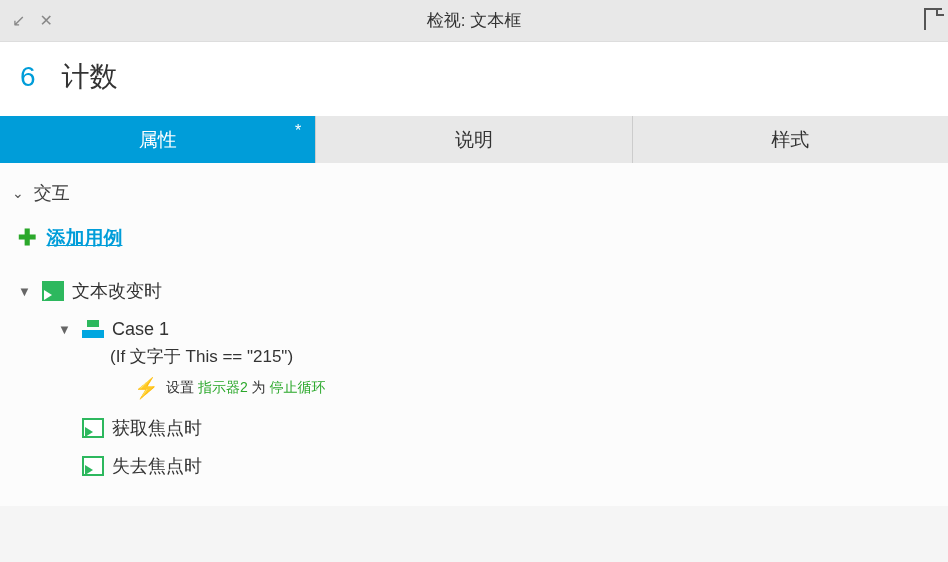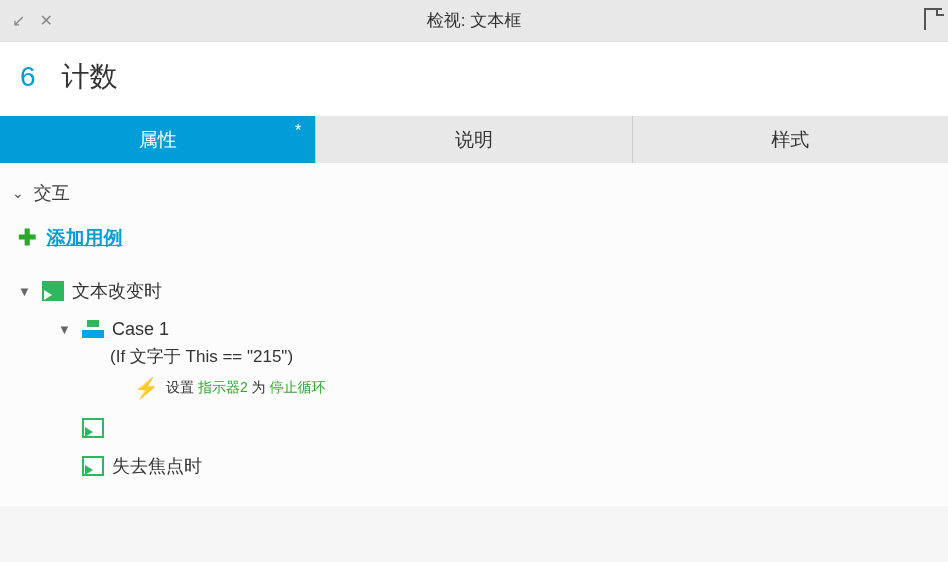--- a/index.html
+++ b/index.html
@@ -128,20 +128,21 @@
             <span>设置 </span><span class="action-green">指示器2</span><span> 为 </span><span class="action-green">停止循环</span>
           </span>
         </div>
       </div>
     </div>
 
     <div class="tree-node indent-event" style="margin-top:6px;">
       <div class="node-row">
         <span class="triangle-spacer"></span>
         <span class="event-icon-outline"></span>
+        <span class="node-label">获取焦点时</span>
       </div>
     </div>
 
     <div class="tree-node indent-event" style="margin-top:10px;">
       <div class="node-row">
         <span class="triangle-spacer"></span>
         <span class="event-icon-outline"></span>
         <span class="node-label">失去焦点时</span>
       </div>
     </div>

